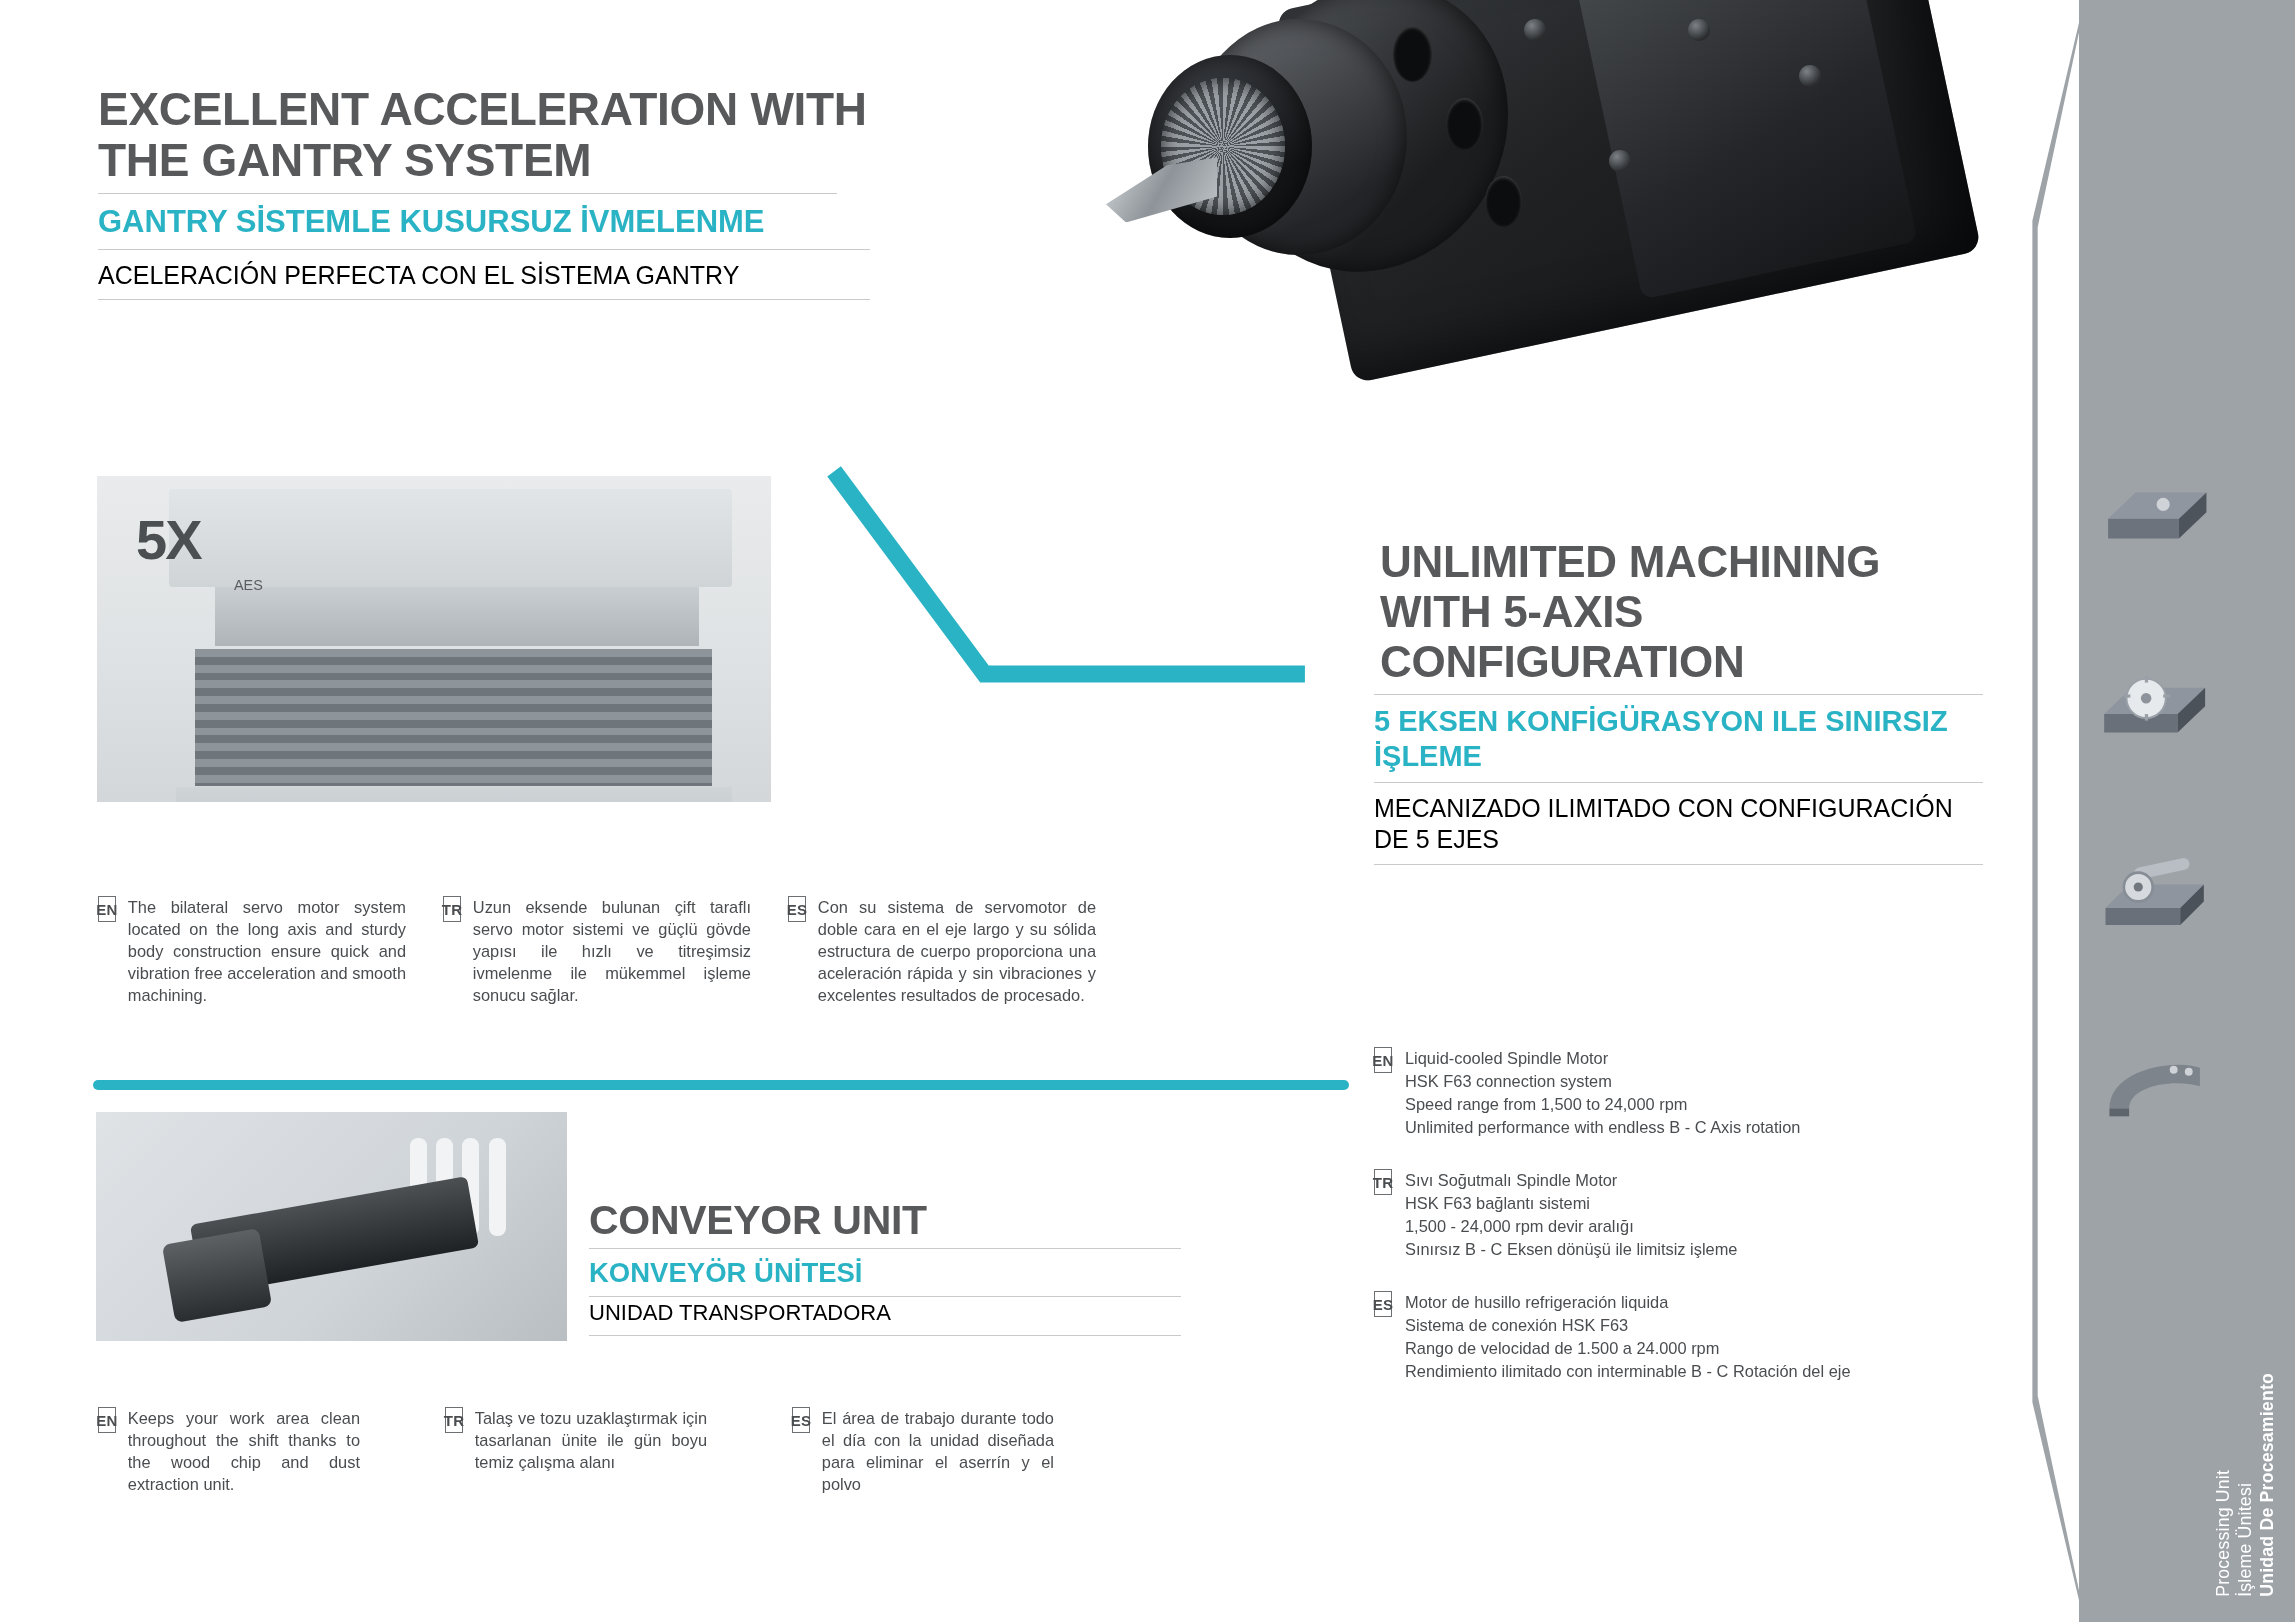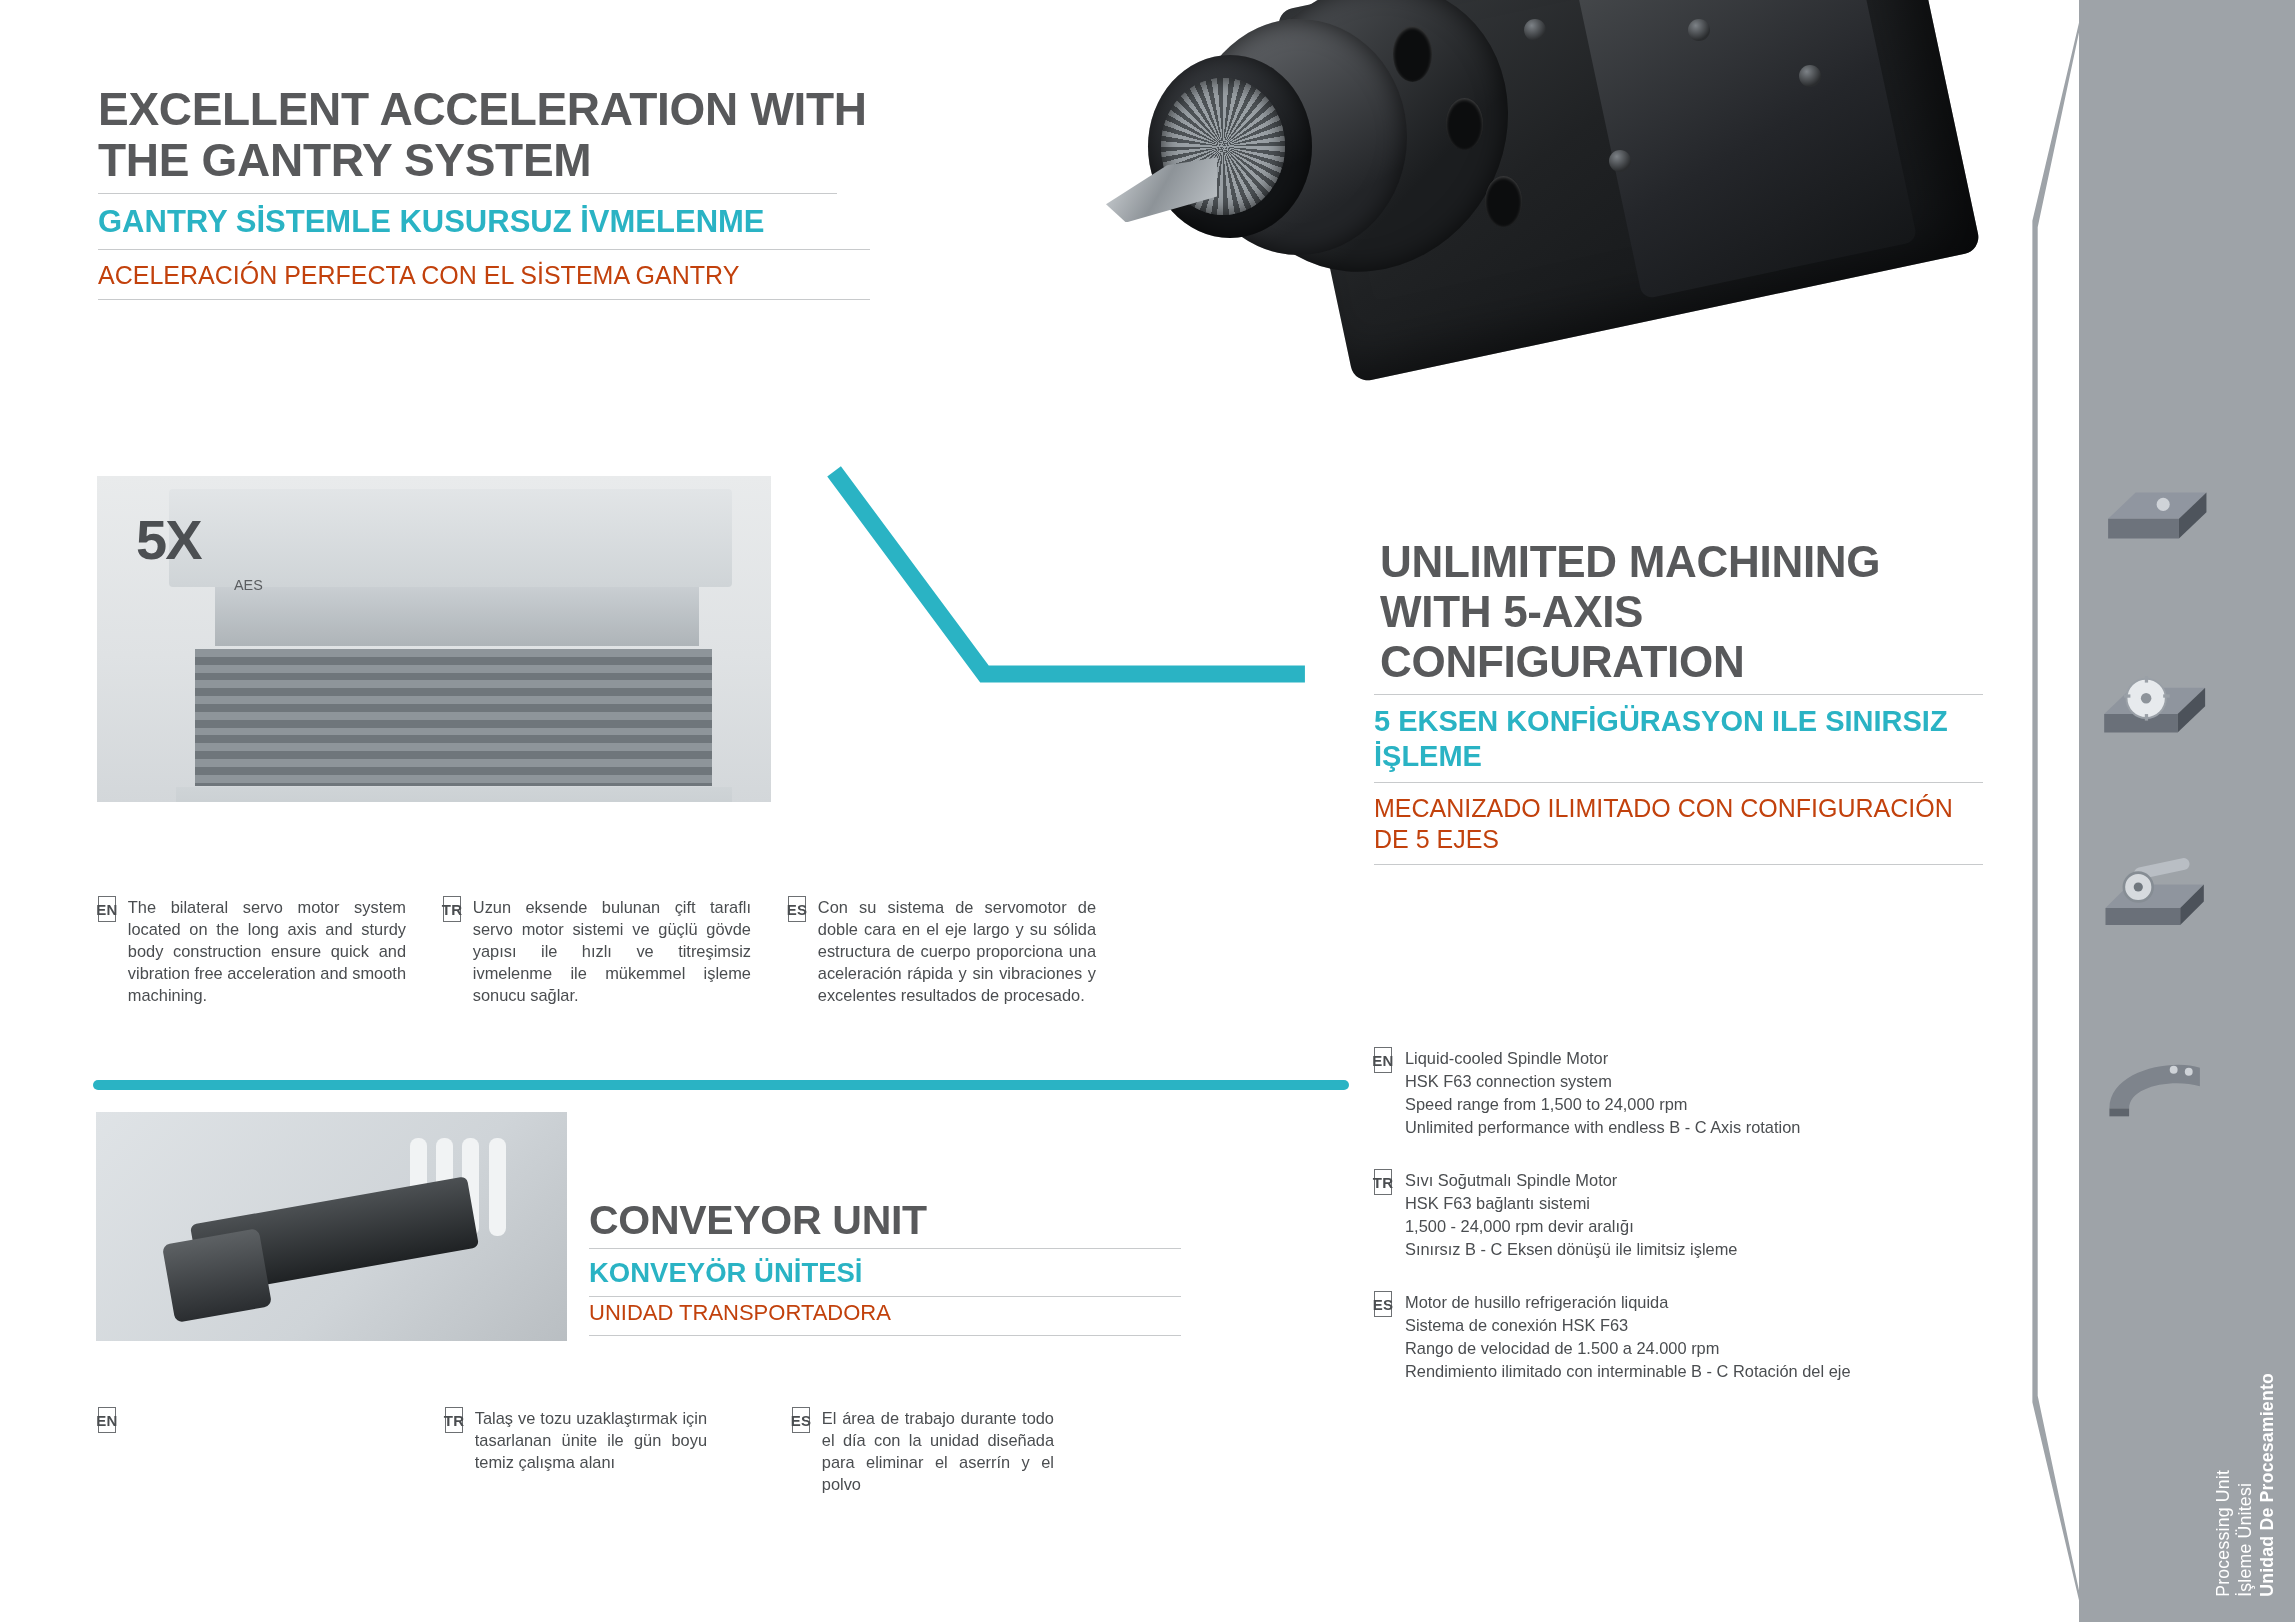--- a/index.html
+++ b/index.html
@@ -122,21 +122,21 @@
     letter-spacing: -0.3px;
     text-transform: uppercase;
   }
   .h-tr {
     font-weight: 800;
     color: #2ab3c4;
     text-transform: uppercase;
   }
   .h-es {
     font-weight: 400;
-    color: #c2410c;
+    color: #000000;
     text-transform: uppercase;
   }
   .rule { border-bottom: 1.3px solid #c8cacc; }
 
   
   .block1 { position: absolute; left: 98px; top: 84px; width: 772px; }
   .block1 .h-en { font-size: 46px; line-height: 51px; }
   .block1 .h-tr { font-size: 31px; line-height: 38px; margin-top: 9.2px; }
   .block1 .h-es { font-size: 25px; line-height: 30px; margin-top: 10.5px; }
   .block1 .r1 { margin-top: 6.5px; width: 739px; }
@@ -438,20 +438,21 @@
     <div class="h-tr">KONVEYÖR ÜNİTESİ</div>
     <div class="rule r2"></div>
     <div class="h-es">UNIDAD TRANSPORTADORA</div>
     <div class="rule r3"></div>
   </div>
 
   <div class="langblock g2">
     <div class="col">
       <div class="lang-row">
         <div class="lang-tag">EN</div>
+        <div class="lang-text">Keeps your work area clean throughout the shift thanks to the wood chip and dust extraction unit.</div>
       </div>
     </div>
     <div class="col">
       <div class="lang-row">
         <div class="lang-tag">TR</div>
         <div class="lang-text">Talaş ve tozu uzaklaştırmak için tasarlanan ünite ile gün boyu temiz çalışma alanı</div>
       </div>
     </div>
     <div class="col">
       <div class="lang-row">

